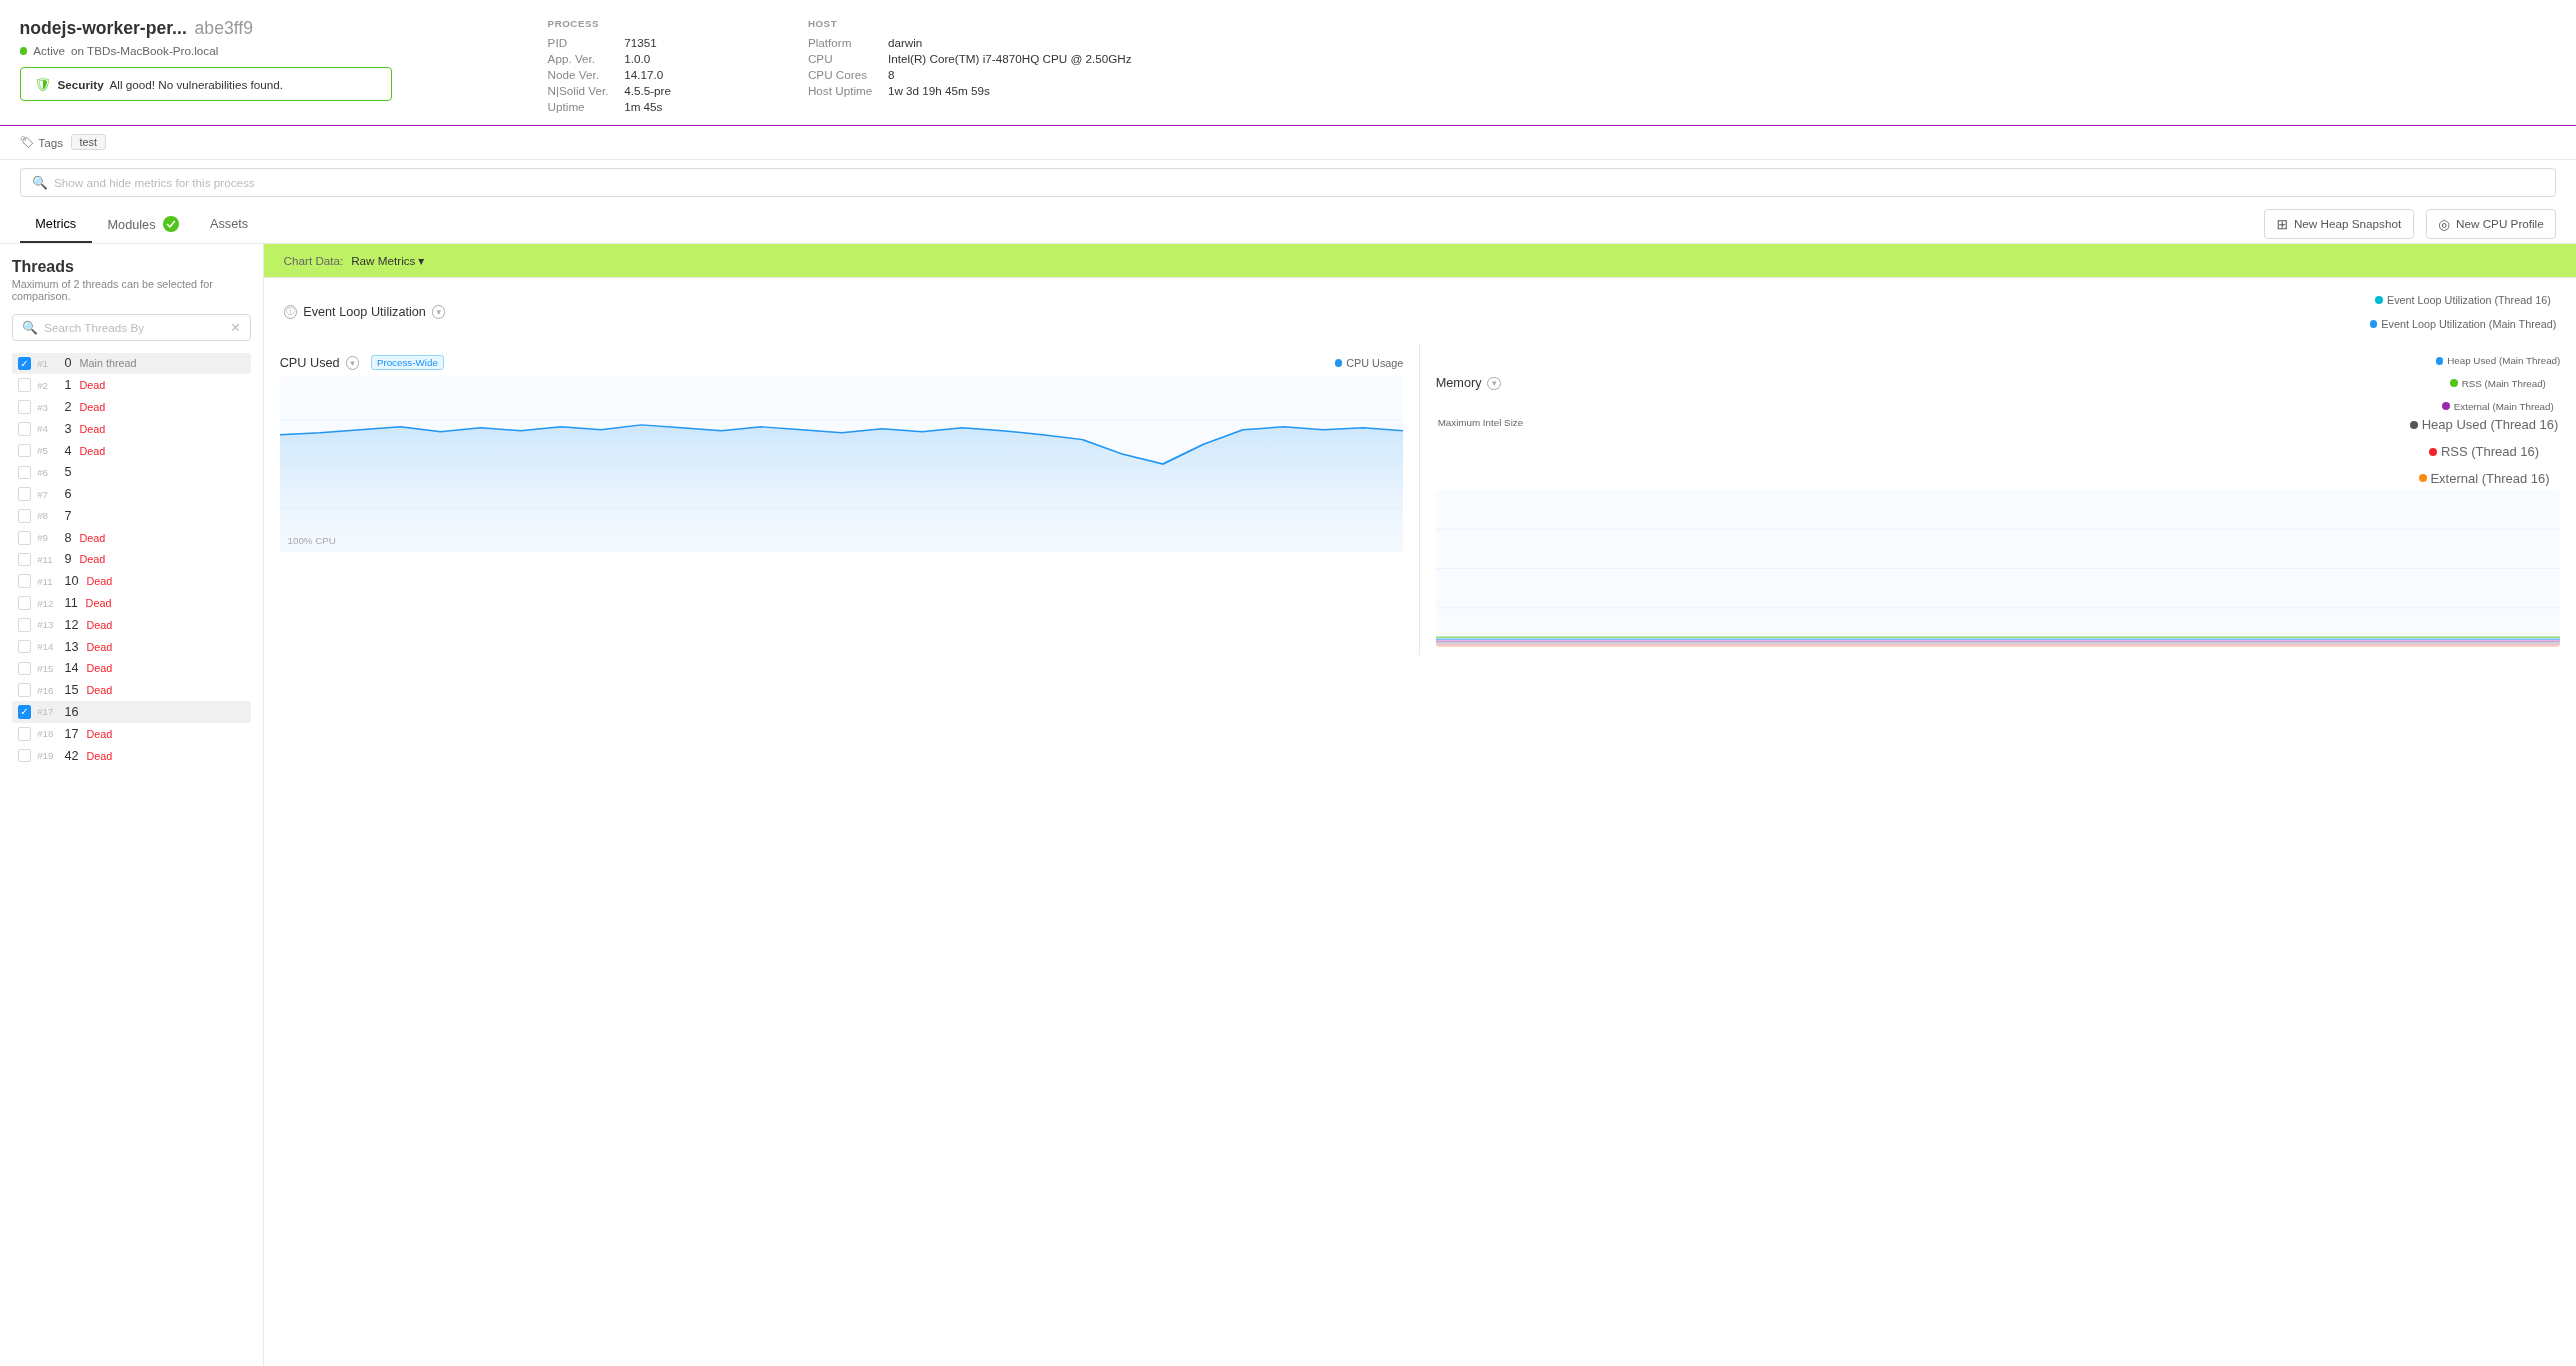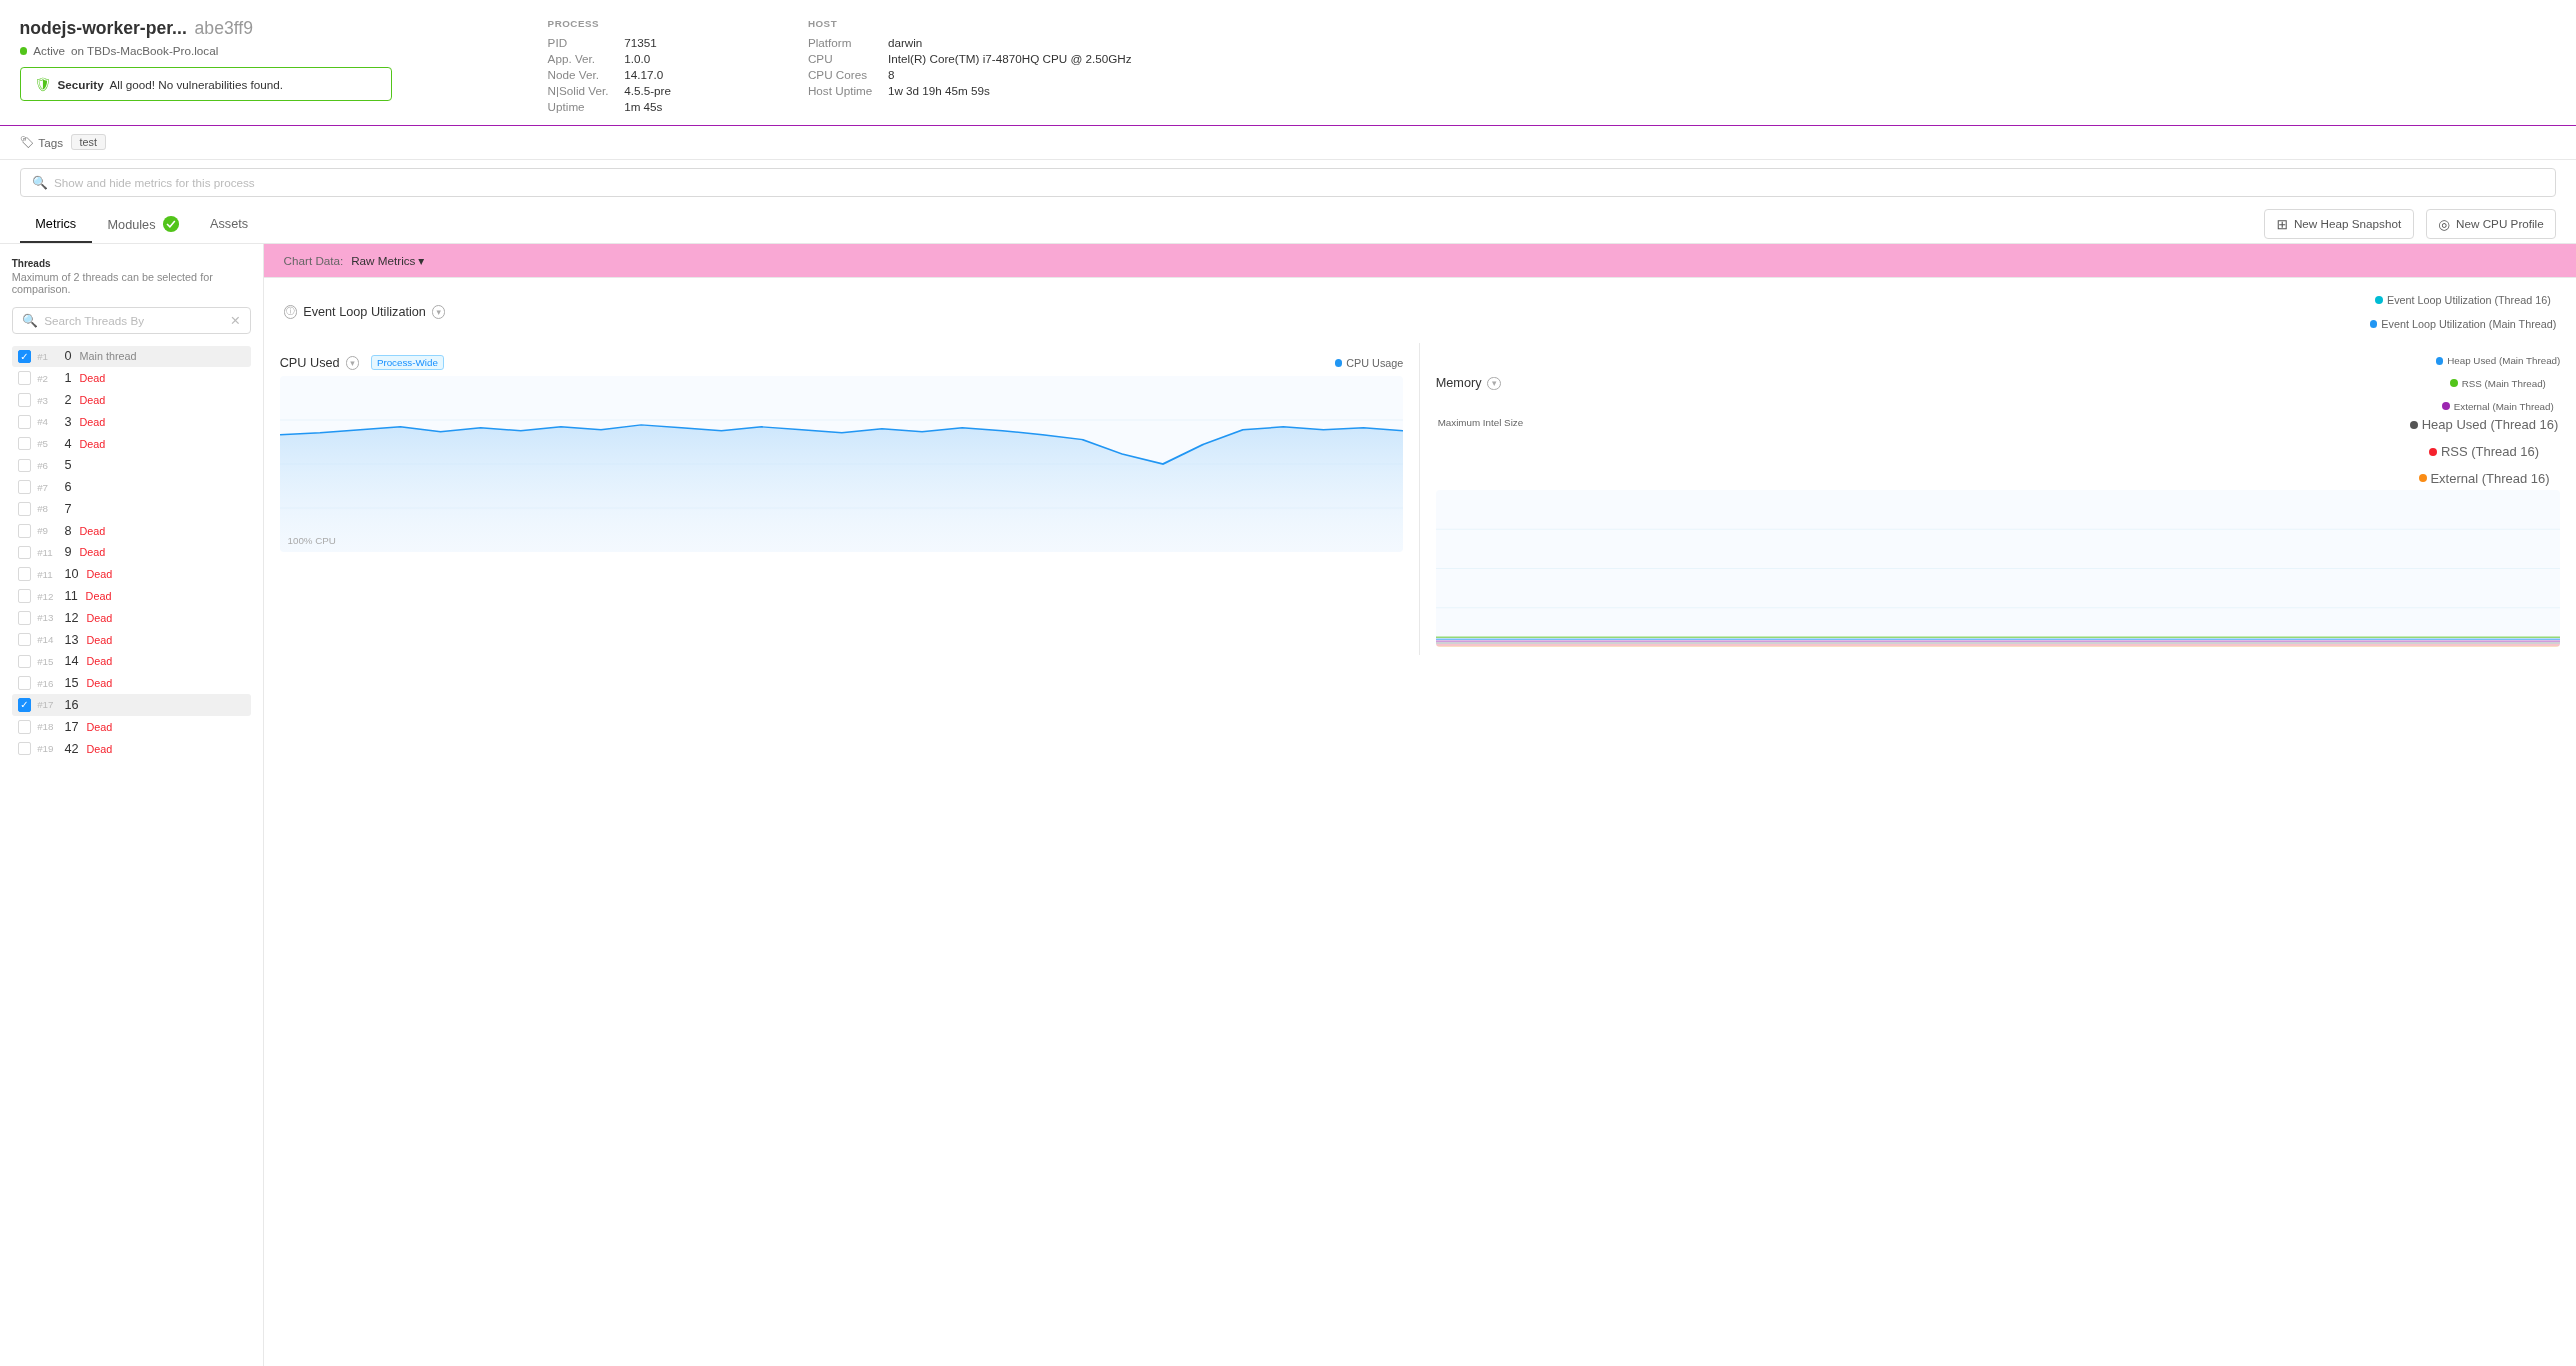--- a/index.html
+++ b/index.html
@@ -40,35 +40,35 @@
     .search-box { display: flex; align-items: center; gap: 5.9px; border: 1px solid #d9d9d9; border-radius: 3.9px; padding: 4.9px 9.8px; margin-bottom: 11.7px; }
     .search-box input { border: none; outline: none; font-size: 11.7px; width: 100%; color: #333; }
     .search-box input::placeholder { color: #bbb; }
     .search-icon { color: #bbb; font-size: 12.7px; }
     .clear-icon { color: #bbb; font-size: 12.7px; cursor: pointer; margin-left: auto; }
 
     .metrics-search { display: flex; align-items: center; gap: 5.9px; border: 1px solid #d9d9d9; border-radius: 3.9px; padding: 5.9px 11.7px; margin: 7.8px 19.6px; }
     .metrics-search input { border: none; outline: none; font-size: 11.7px; width: 100%; color: #333; }
     .metrics-search input::placeholder { color: #bbb; }
 
-    .threads-title { font-size: 10px; font-weight: 600; color: #333; margin-bottom: 2.9px; }
+    .threads-title { font-size: 16px; font-weight: 600; color: #333; margin-bottom: 2.9px; }
     .threads-subtitle { font-size: 10.8px; color: #888; margin-bottom: 11.7px; }
 
     .thread-item { display: flex; align-items: center; gap: 5.9px; padding: 3.9px 5.9px; border-radius: 2.9px; cursor: pointer; }
     .thread-item.selected { background: #f0f0f0; }
     .thread-checkbox { width: 13.7px; height: 13.7px; border: 1px solid #d9d9d9; border-radius: 2px; flex-shrink: 0; background: #fff; display: flex; align-items: center; justify-content: center; }
     .thread-checkbox.checked { background: #1890ff; border-color: #1890ff; }
     .thread-checkbox.checked::after { content: '✓'; color: #fff; font-size: 9.8px; }
     .thread-num { font-size: 9.8px; color: #bbb; width: 21.5px; flex-shrink: 0; }
     .thread-id { font-size: 12.7px; font-weight: 500; color: #333; }
     .thread-label { font-size: 10.8px; color: #888; margin-left: 2px; }
     .thread-dead { font-size: 10.8px; color: #f5222d; margin-left: 2px; }
 
     .chart-area { flex: 1; overflow-y: auto; padding: 0; }
-    .chart-toolbar { padding: 9.8px 19.6px; display: flex; align-items: center; gap: 7.8px; background: #f9a8d4; border-bottom: 1px solid #e8e8e8; }
+    .chart-toolbar { padding: 9.8px 19.6px; display: flex; align-items: center; gap: 7.8px; background: #bef264; border-bottom: 1px solid #e8e8e8; }
     .chart-toolbar-label { font-size: 11.7px; color: #666; }
     .chart-toolbar-select { font-size: 11.7px; color: #333; border: none; background: transparent; cursor: pointer; display: flex; align-items: center; gap: 2.9px; }
 
     .chart-section { padding: 15.7px 19.6px 7.8px; }
     .chart-header { display: flex; align-items: center; justify-content: space-between; margin-bottom: 5.9px; }
     .chart-title { display: flex; align-items: center; gap: 5.9px; font-size: 12.7px; font-weight: 500; color: #333; }
     .chart-info-icon { width: 13.7px; height: 13.7px; border: 1px solid #aaa; border-radius: 50%; display: inline-flex; align-items: center; justify-content: center; font-size: 8.8px; color: #aaa; cursor: pointer; }
     .chart-legend { display: flex; align-items: center; gap: 11.7px; font-size: 10.8px; color: #666; flex-wrap: wrap; justify-content: flex-end; flex-direction: column; }
     .legend-item { display: flex; align-items: center; gap: 3.9px; }
     .legend-dot { width: 7.8px; height: 7.8px; border-radius: 50%; flex-shrink: 0; }

